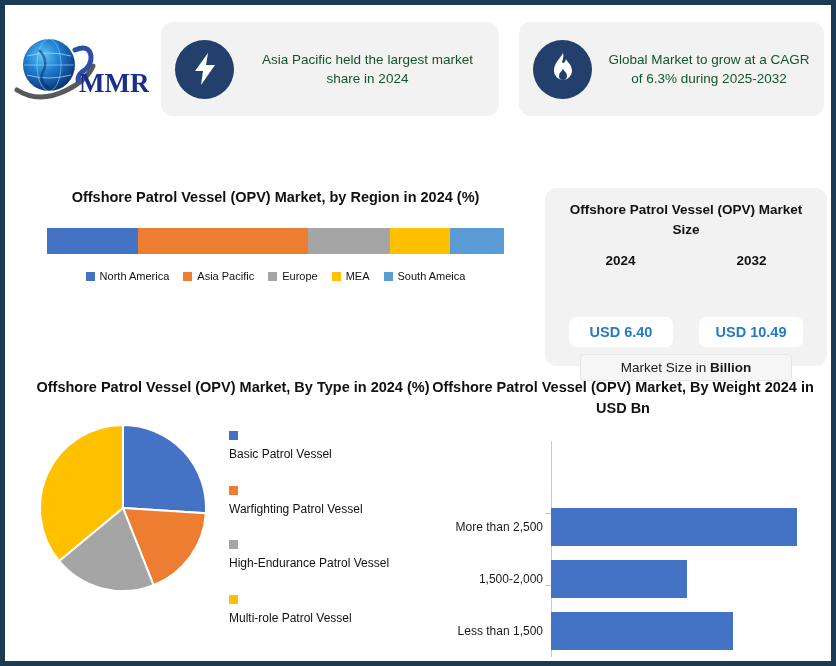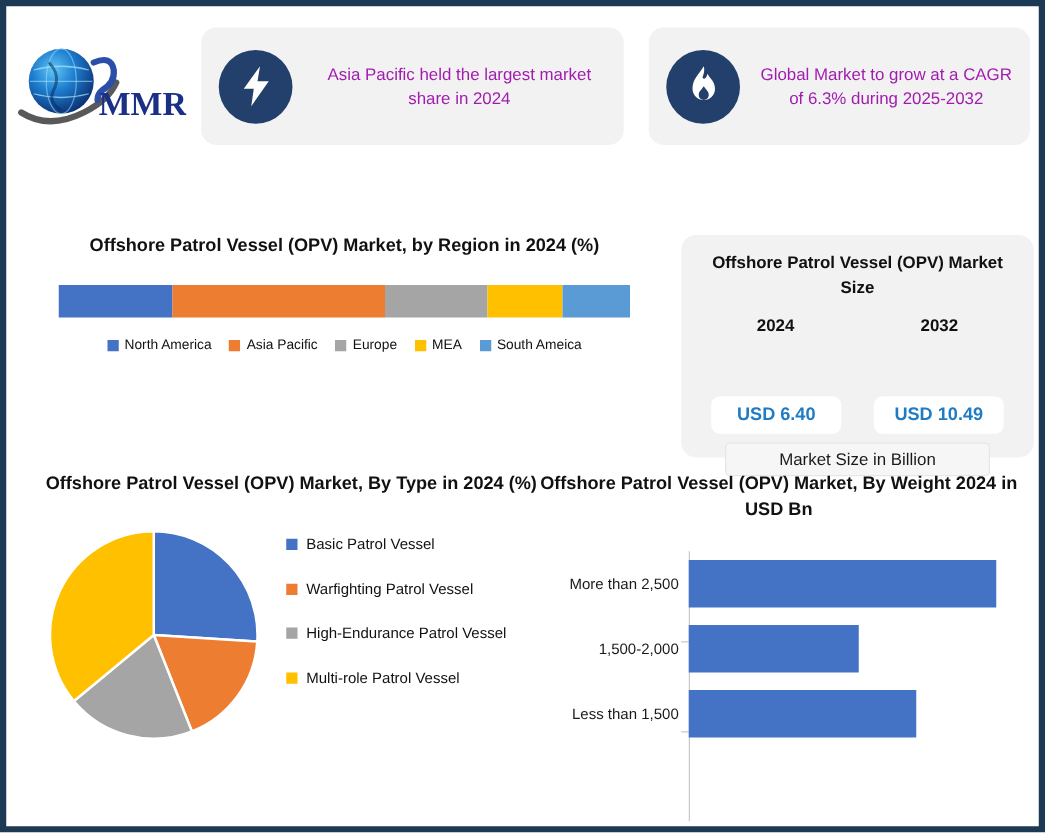--- a/index.html
+++ b/index.html
@@ -61,21 +61,21 @@
     background: #223f६b;
     background: #22406b;
     flex: 0 0 59px;
     display: flex;
     align-items: center;
     justify-content: center;
   }
   .stat-text {
     font-size: 13.5px;
     line-height: 1.42;
-    color: #a21caf;
+    color: #14532d;
     text-align: center;
     flex: 1 1 auto;
   }
 
   
   .main-title {
     position: absolute;
     left: 0; top: 145px;
     width: 826px;
     text-align: center;
@@ -175,21 +175,21 @@
     margin: 7px auto 0;
     width: 212px;
     background: #f6f6f6;
     border: 1px solid #e6e6e6;
     border-radius: 4px;
     text-align: center;
     font-size: 13.5px;
     color: #1a1a1a;
     padding: 5px 0;
   }
-  .size-footer b { font-weight: normal; }
+  .size-footer b { font-weight: bold; }
 
   
   .pie-panel {
     position: absolute;
     left: 18px; top: 372px;
     width: 420px;
   }
   .pie-body {
     margin-top: 18px;
     display: flex;
@@ -209,20 +209,21 @@
     flex-direction: column;
     gap: 20px;
   }
   .pie-legend-item {
     display: flex;
     align-items: flex-start;
     gap: 7px;
     font-size: 12px;
     color: #111111;
     line-height: 1.3;
+    flex-direction: column;
   }
   .pie-legend-swatch {
     width: 9px; height: 9px;
     flex: 0 0 9px;
     margin-top: 3px;
   }
 
   
   .weight-panel {
     position: absolute;
@@ -240,21 +241,21 @@
     left: 136px; top: 0;
     width: 1px;
     height: 216px;
     background: #c9c9c9;
   }
   .weight-rows {
     position: relative;
     height: 216px;
     display: flex;
     flex-direction: column;
-    justify-content: flex-start;
+    justify-content: flex-end;
   }
   .weight-row {
     position: relative;
     height: 52px;
     display: flex;
     align-items: center;
   }
   .weight-label {
     position: absolute;
     right: calc(100% + 8px);

